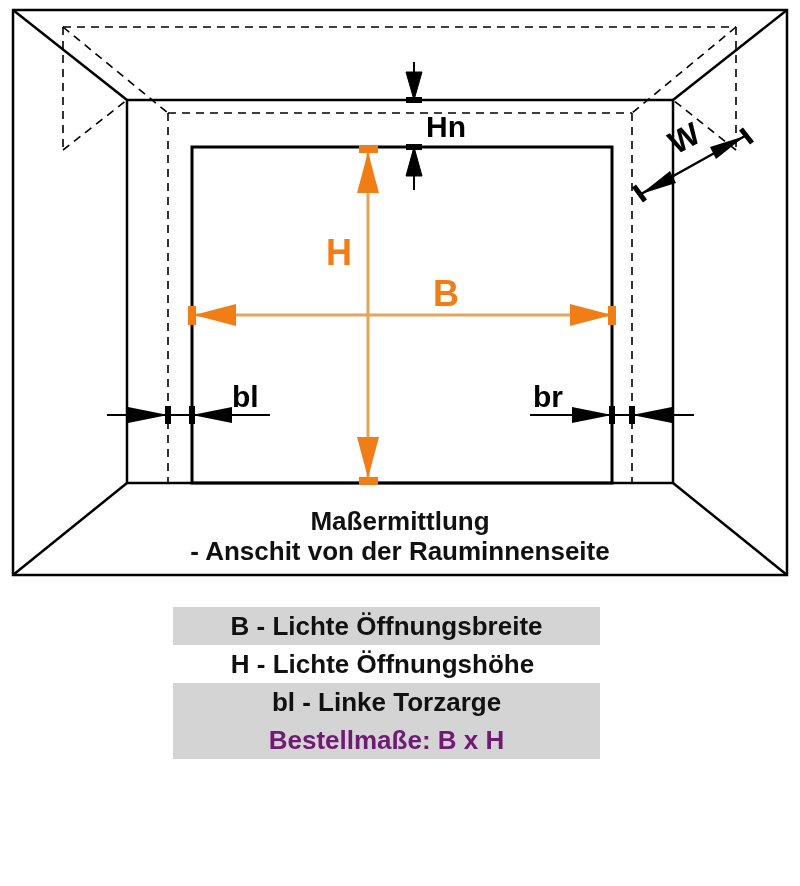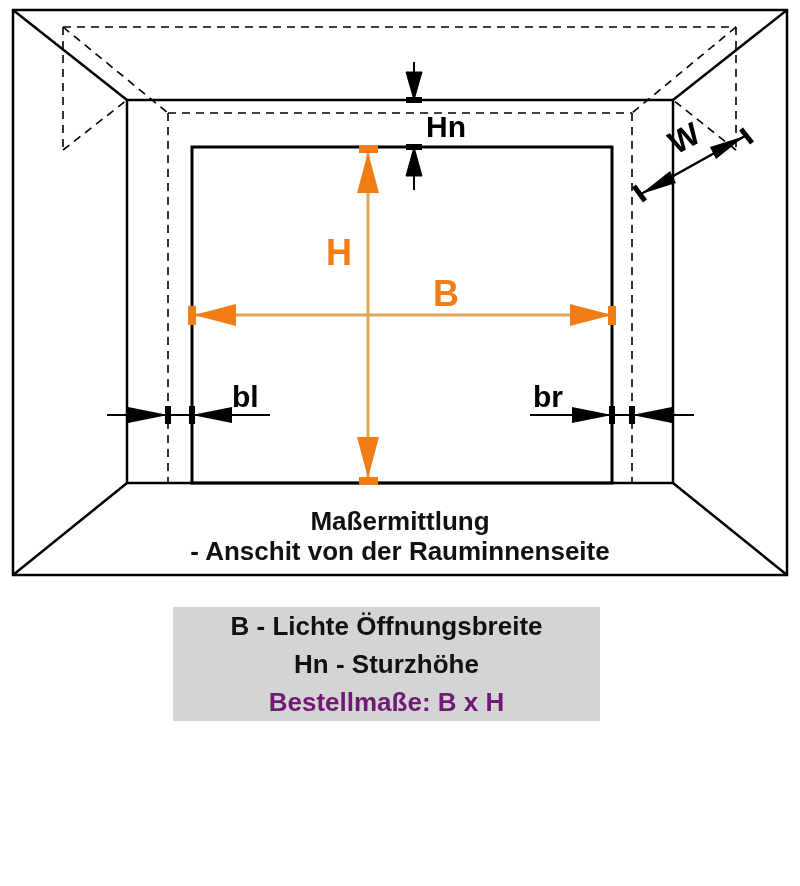--- a/index.html
+++ b/index.html
@@ -179,21 +179,24 @@
       <text class="svg-label" x="400" y="530" font-size="26" fill="#111111" text-anchor="middle">Maßermittlung</text>
       <text class="svg-label" x="400" y="560" font-size="26" fill="#111111" text-anchor="middle">- Anschit von der Rauminnenseite</text>
 
     </svg>
   </div>
 
   <div id="legend">
     <div class="legend-row shaded">
       <span>B - Lichte Öffnungsbreite</span>
     </div>
+    <div class="legend-row plain">
+      <span>H - Lichte Öffnungshöhe</span>
+    </div>
     <div class="legend-row shaded">
-      <span>Hn - Sturzhöhe</span>
+      <span>bl - Linke Torzarge</span>
     </div>
     <div class="legend-row shaded accent">
       <span>Bestellmaße: B x H</span>
     </div>
   </div>
 
 </div>
 
 </body></html>

